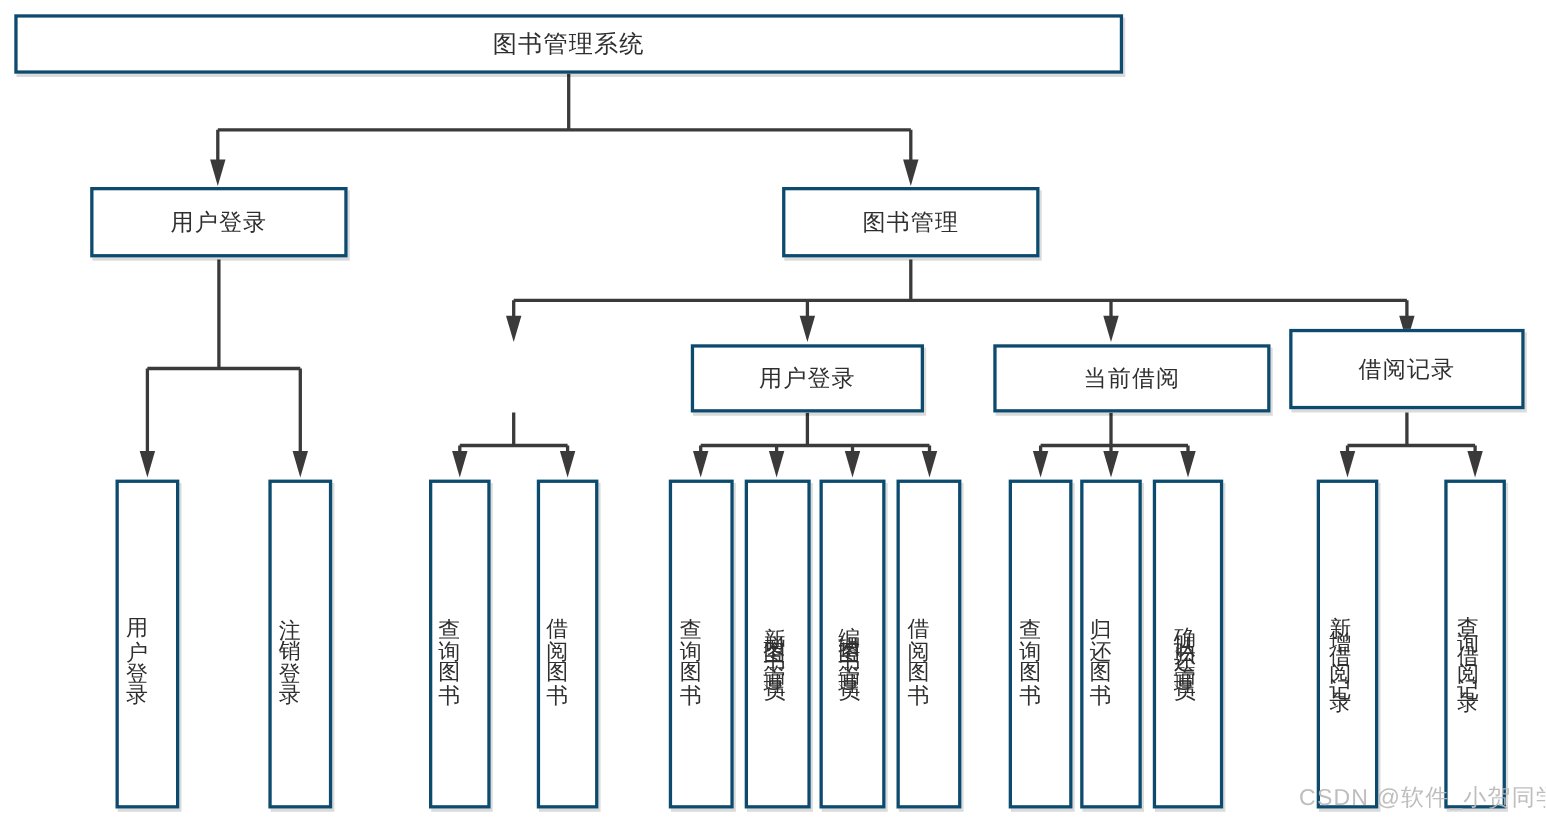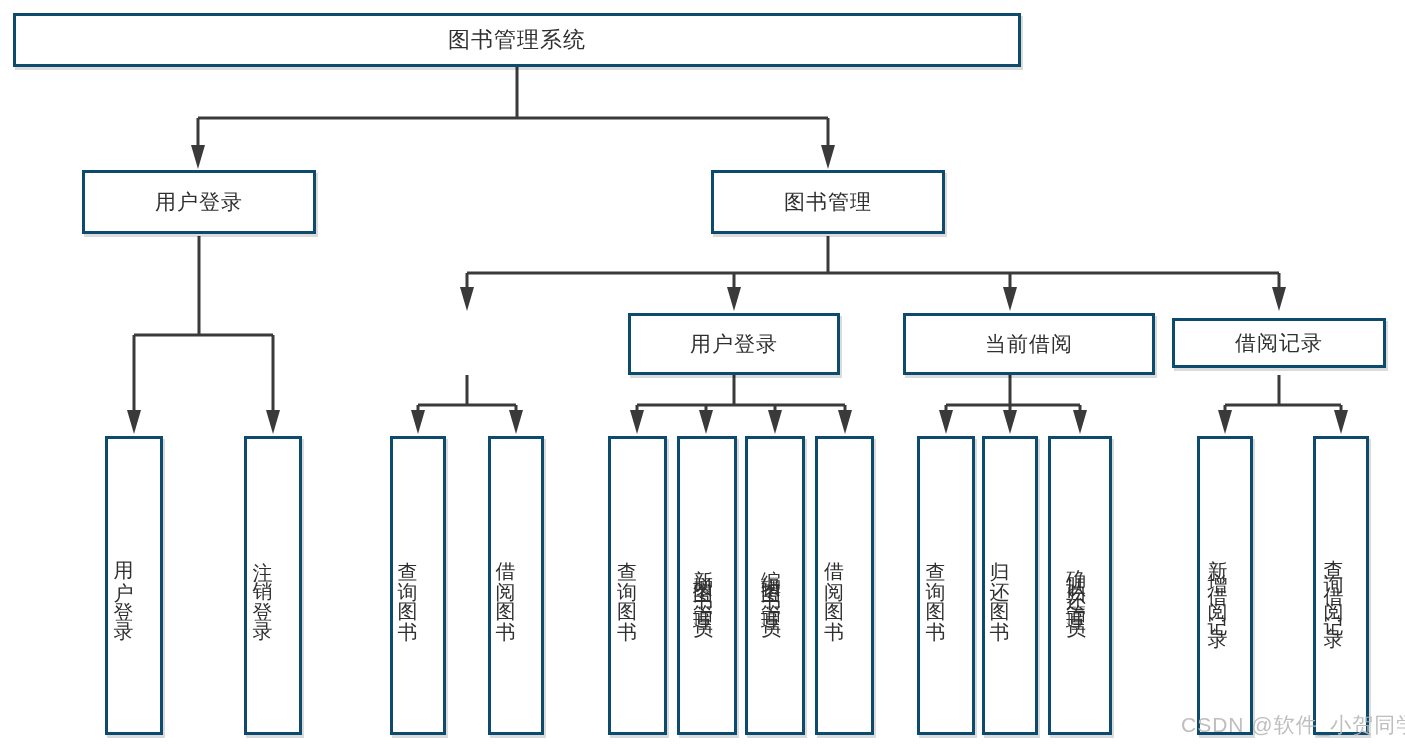--- a/index.html
+++ b/index.html
@@ -102,21 +102,21 @@
   <div class="box h" style="left:711px; top:170px; width:234px; height:64px;">
     <span class="lbl">图书管理</span>
   </div>
 
   <div class="box h" style="left:628px; top:313px; width:212px; height:62px;">
     <span class="lbl">用户登录</span>
   </div>
   <div class="box h" style="left:903px; top:313px; width:252px; height:62px;">
     <span class="lbl">当前借阅</span>
   </div>
-  <div class="box h" style="left:1172px; top:318px; width:214px; height:50px;">
+  <div class="box h" style="left:1172px; top:299px; width:214px; height:73px;">
     <span class="lbl">借阅记录</span>
   </div>
 
   <div class="box v v4" style="left:105px; top:436px; width:58px; height:299px;">
     <span class="lbl">用户登录</span>
   </div>
   <div class="box v v4" style="left:244px; top:436px; width:58px; height:299px;">
     <span class="lbl">注销登录</span>
   </div>
 

